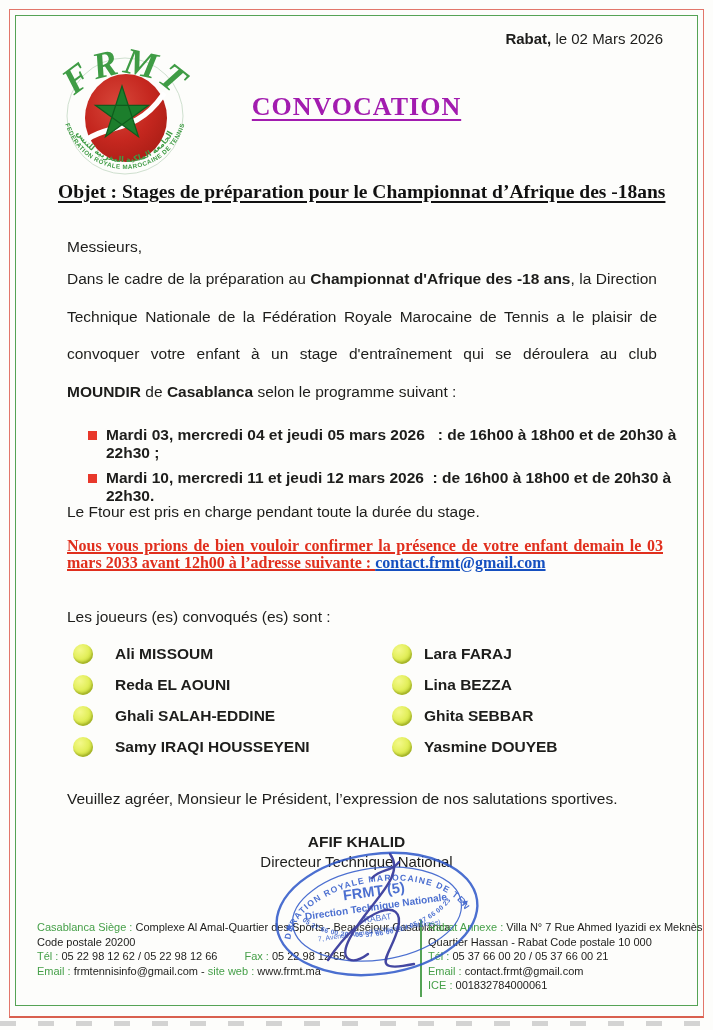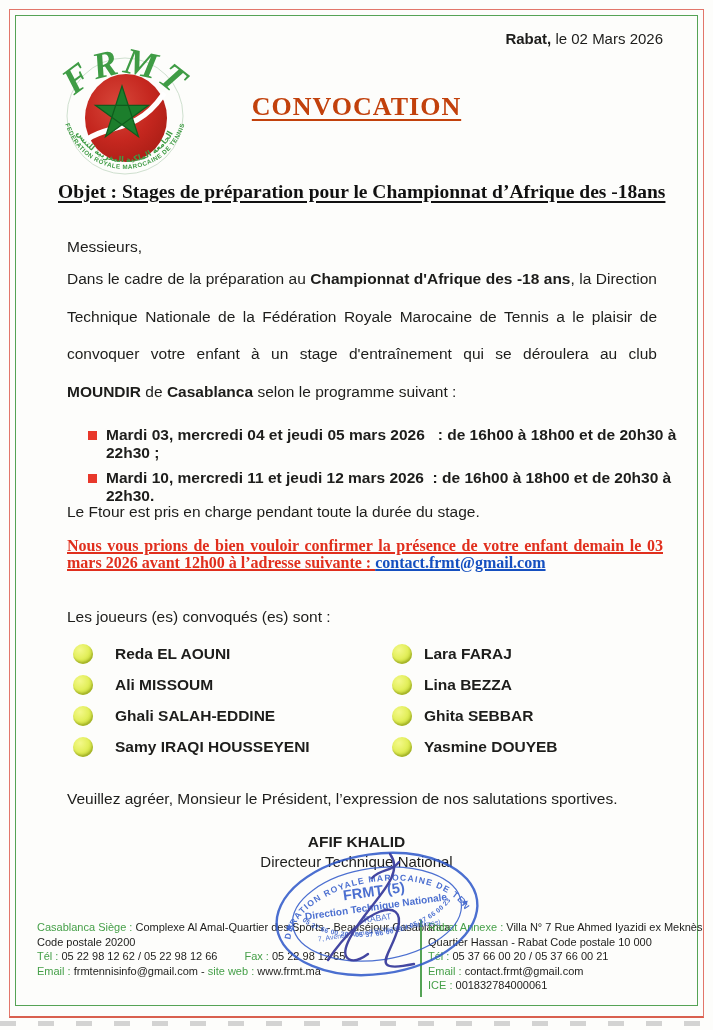--- a/index.html
+++ b/index.html
@@ -11,21 +11,21 @@
   .border-outer{position:absolute;left:9px;top:9px;right:9px;bottom:12px;border:1.6px solid #e2766a;}
   .border-outer{border-bottom-color:#d9604f;border-bottom-width:2px;}
   .border-inner{position:absolute;left:15px;top:15px;right:15px;bottom:24px;border:1.6px solid #55a355;}
   .abs{position:absolute;}
   .logo-svg{left:50px;top:32px;width:150px;height:150px;}
   .date-line{right:50px;top:30px;font-size:15px;color:#1d1d1b;}
   .date-line .b{font-weight:bold;}
   .title{
     left:0;right:0;top:92px;text-align:center;
     font-family:"Liberation Serif","DejaVu Serif",serif;
-    font-size:26px;font-weight:bold;letter-spacing:1px;color:#c2410c;
+    font-size:26px;font-weight:bold;letter-spacing:1px;color:#a21caf;
     text-decoration:underline;text-decoration-thickness:2px;text-underline-offset:4px;
   }
   .objet{
     left:58px;top:181px;width:600px;
     font-family:"Liberation Serif","DejaVu Serif",serif;
     font-size:19.5px;font-weight:bold;color:#111;
     text-decoration:underline;text-decoration-thickness:1.6px;text-underline-offset:3px;
     white-space:nowrap;
   }
   .salutation{left:67px;top:238px;font-size:15.5px;}
@@ -121,33 +121,33 @@
     <span>Mardi 03, mercredi 04 et jeudi 05 mars 2026&nbsp;&nbsp; : de 16h00 à 18h00 et de 20h30 à 22h30 ;</span>
   </div>
   <div class="abs program p2">
     <span class="sq"></span>
     <span>Mardi 10, mercredi 11 et jeudi 12 mars 2026&nbsp; : de 16h00 à 18h00 et de 20h30 à 22h30.</span>
   </div>
 
   <div class="abs ftour">Le Ftour est pris en charge pendant toute la durée du stage.</div>
 
   <div class="abs confirm">
-    <span class="red">Nous vous prions de bien vouloir confirmer la présence de votre enfant demain le 03 mars 2026 avant 12h00 à l’adresse suivante : </span><a href="#">contact.frmt@gmail.com</a>
+    <span class="red">Nous vous prions de bien vouloir confirmer la présence de votre enfant demain le 03 mars 2033 avant 12h00 à l’adresse suivante : </span><a href="#">contact.frmt@gmail.com</a>
   </div>
 
   <div class="abs players-intro">Les joueurs (es) convoqués (es) sont :</div>
 
   <div class="abs pcol pcol-left">
     <div class="prow">
       <span class="ball"></span>
+      <span class="pname">Ali MISSOUM</span>
+    </div>
+    <div class="prow">
+      <span class="ball"></span>
       <span class="pname">Reda EL AOUNI</span>
-    </div>
-    <div class="prow">
-      <span class="ball"></span>
-      <span class="pname">Ali MISSOUM</span>
     </div>
     <div class="prow">
       <span class="ball"></span>
       <span class="pname">Ghali SALAH-EDDINE</span>
     </div>
     <div class="prow">
       <span class="ball"></span>
       <span class="pname">Samy IRAQI HOUSSEYENI</span>
     </div>
   </div>

